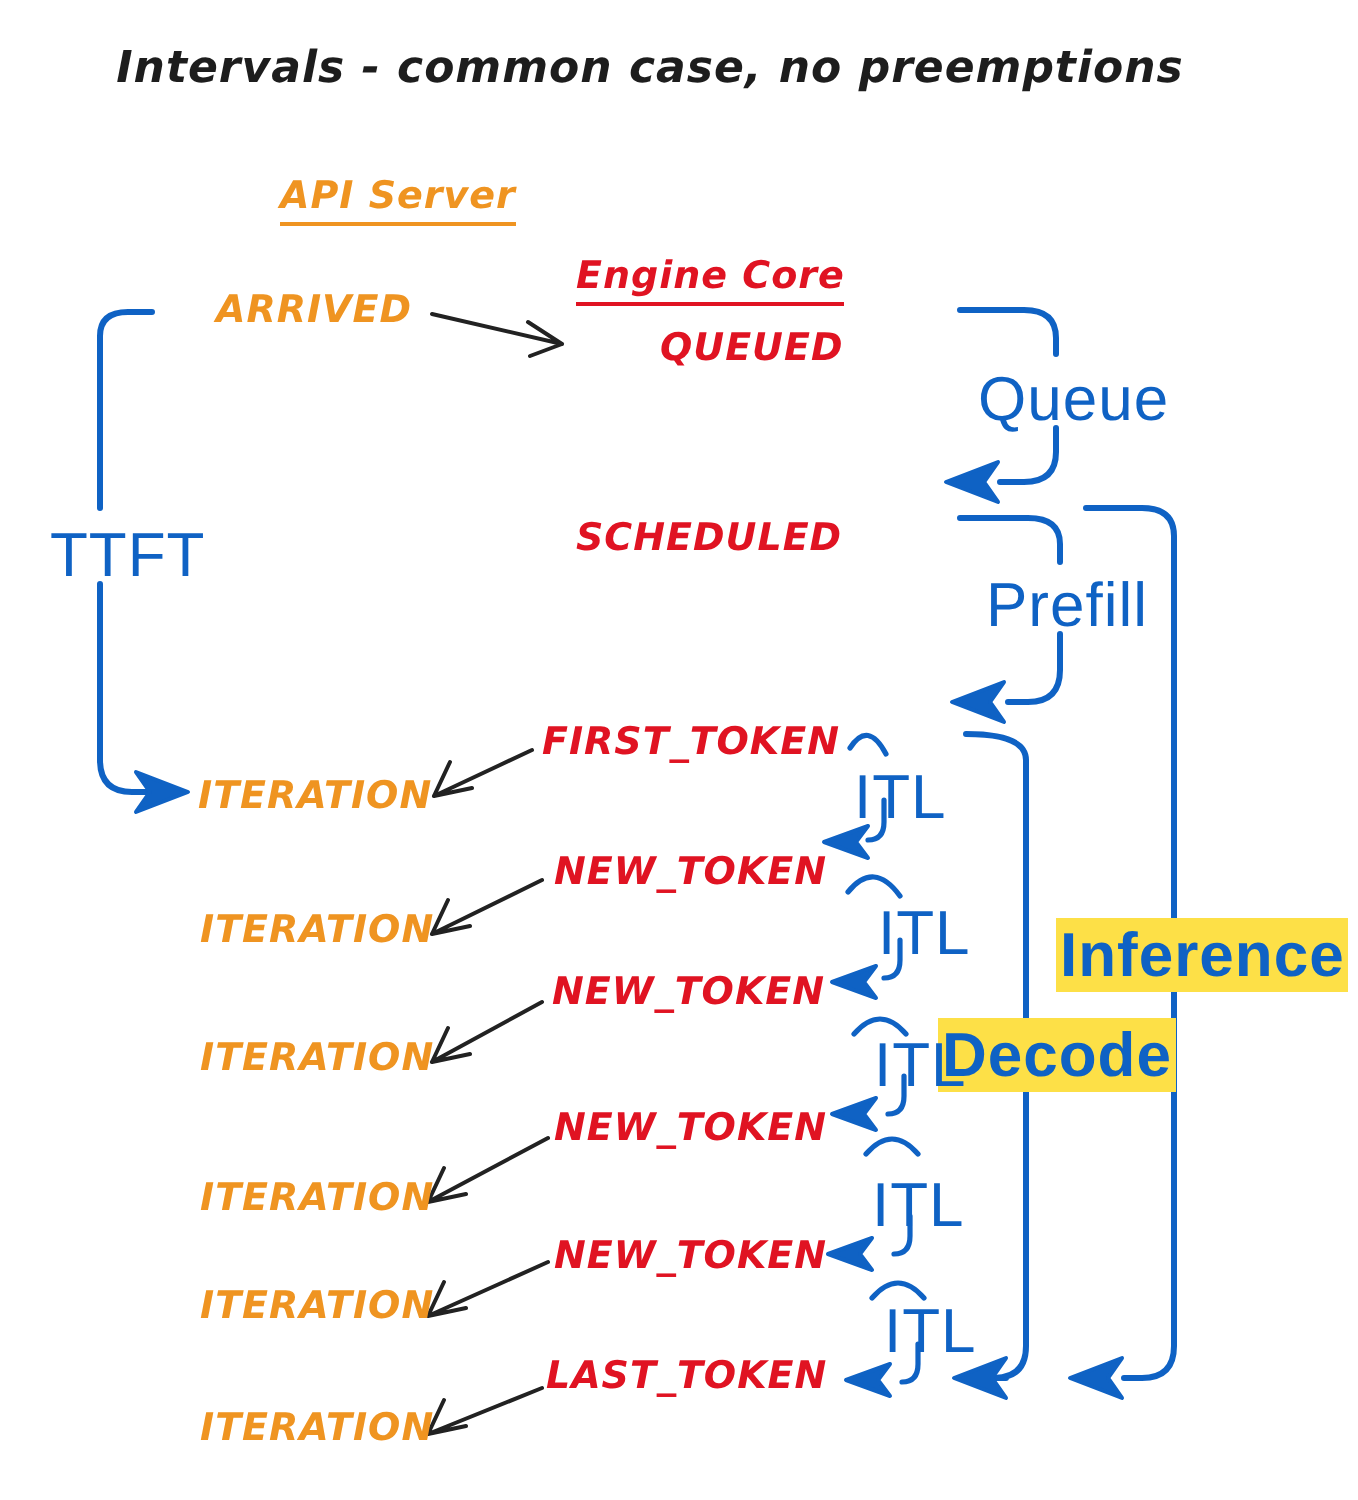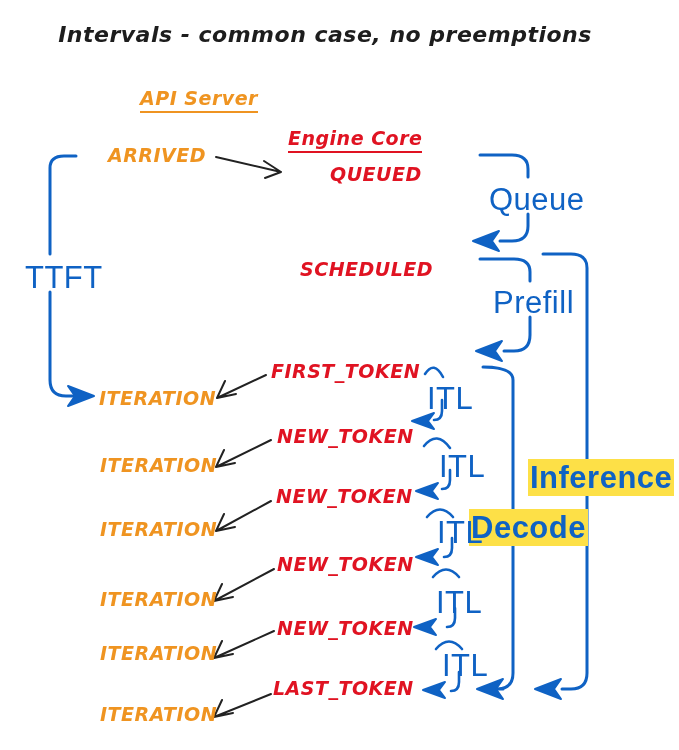--- a/index.html
+++ b/index.html
@@ -94,21 +94,21 @@
 
   <div class="lbl ev orange" style="left:108px; top:146px;">ARRIVED</div>
   <div class="lbl ev orange" style="left:99px;  top:389px;">ITERATION</div>
   <div class="lbl ev orange" style="left:100px; top:456px;">ITERATION</div>
   <div class="lbl ev orange" style="left:100px; top:520px;">ITERATION</div>
   <div class="lbl ev orange" style="left:100px; top:590px;">ITERATION</div>
   <div class="lbl ev orange" style="left:100px; top:644px;">ITERATION</div>
   <div class="lbl ev orange" style="left:100px; top:705px;">ITERATION</div>
 
   <div class="lbl ev red" style="left:294px; top:165px;margin-left:36px;">QUEUED</div>
-  <div class="lbl ev red" style="left:300px; top:260px;">SCHEDULED</div>
+  <div class="lbl ev red" style="left:288px; top:260px;">SCHEDULED</div>
   <div class="lbl ev red" style="left:271px; top:362px;font-style:italic;">FIRST_TOKEN</div>
   <div class="lbl ev red" style="left:277px; top:427px;">NEW_TOKEN</div>
   <div class="lbl ev red" style="left:276px; top:487px;">NEW_TOKEN</div>
   <div class="lbl ev red" style="left:277px; top:555px;">NEW_TOKEN</div>
   <div class="lbl ev red" style="left:277px; top:619px;">NEW_TOKEN</div>
   <div class="lbl ev red" style="left:273px; top:679px;">LAST_TOKEN</div>
 
   <div class="lbl ival" style="left:25px;  top:262px;">TTFT</div>
   <div class="lbl ival" style="left:489px; top:184px;">Queue</div>
   <div class="lbl ival" style="left:493px; top:287px;">Prefill</div>

